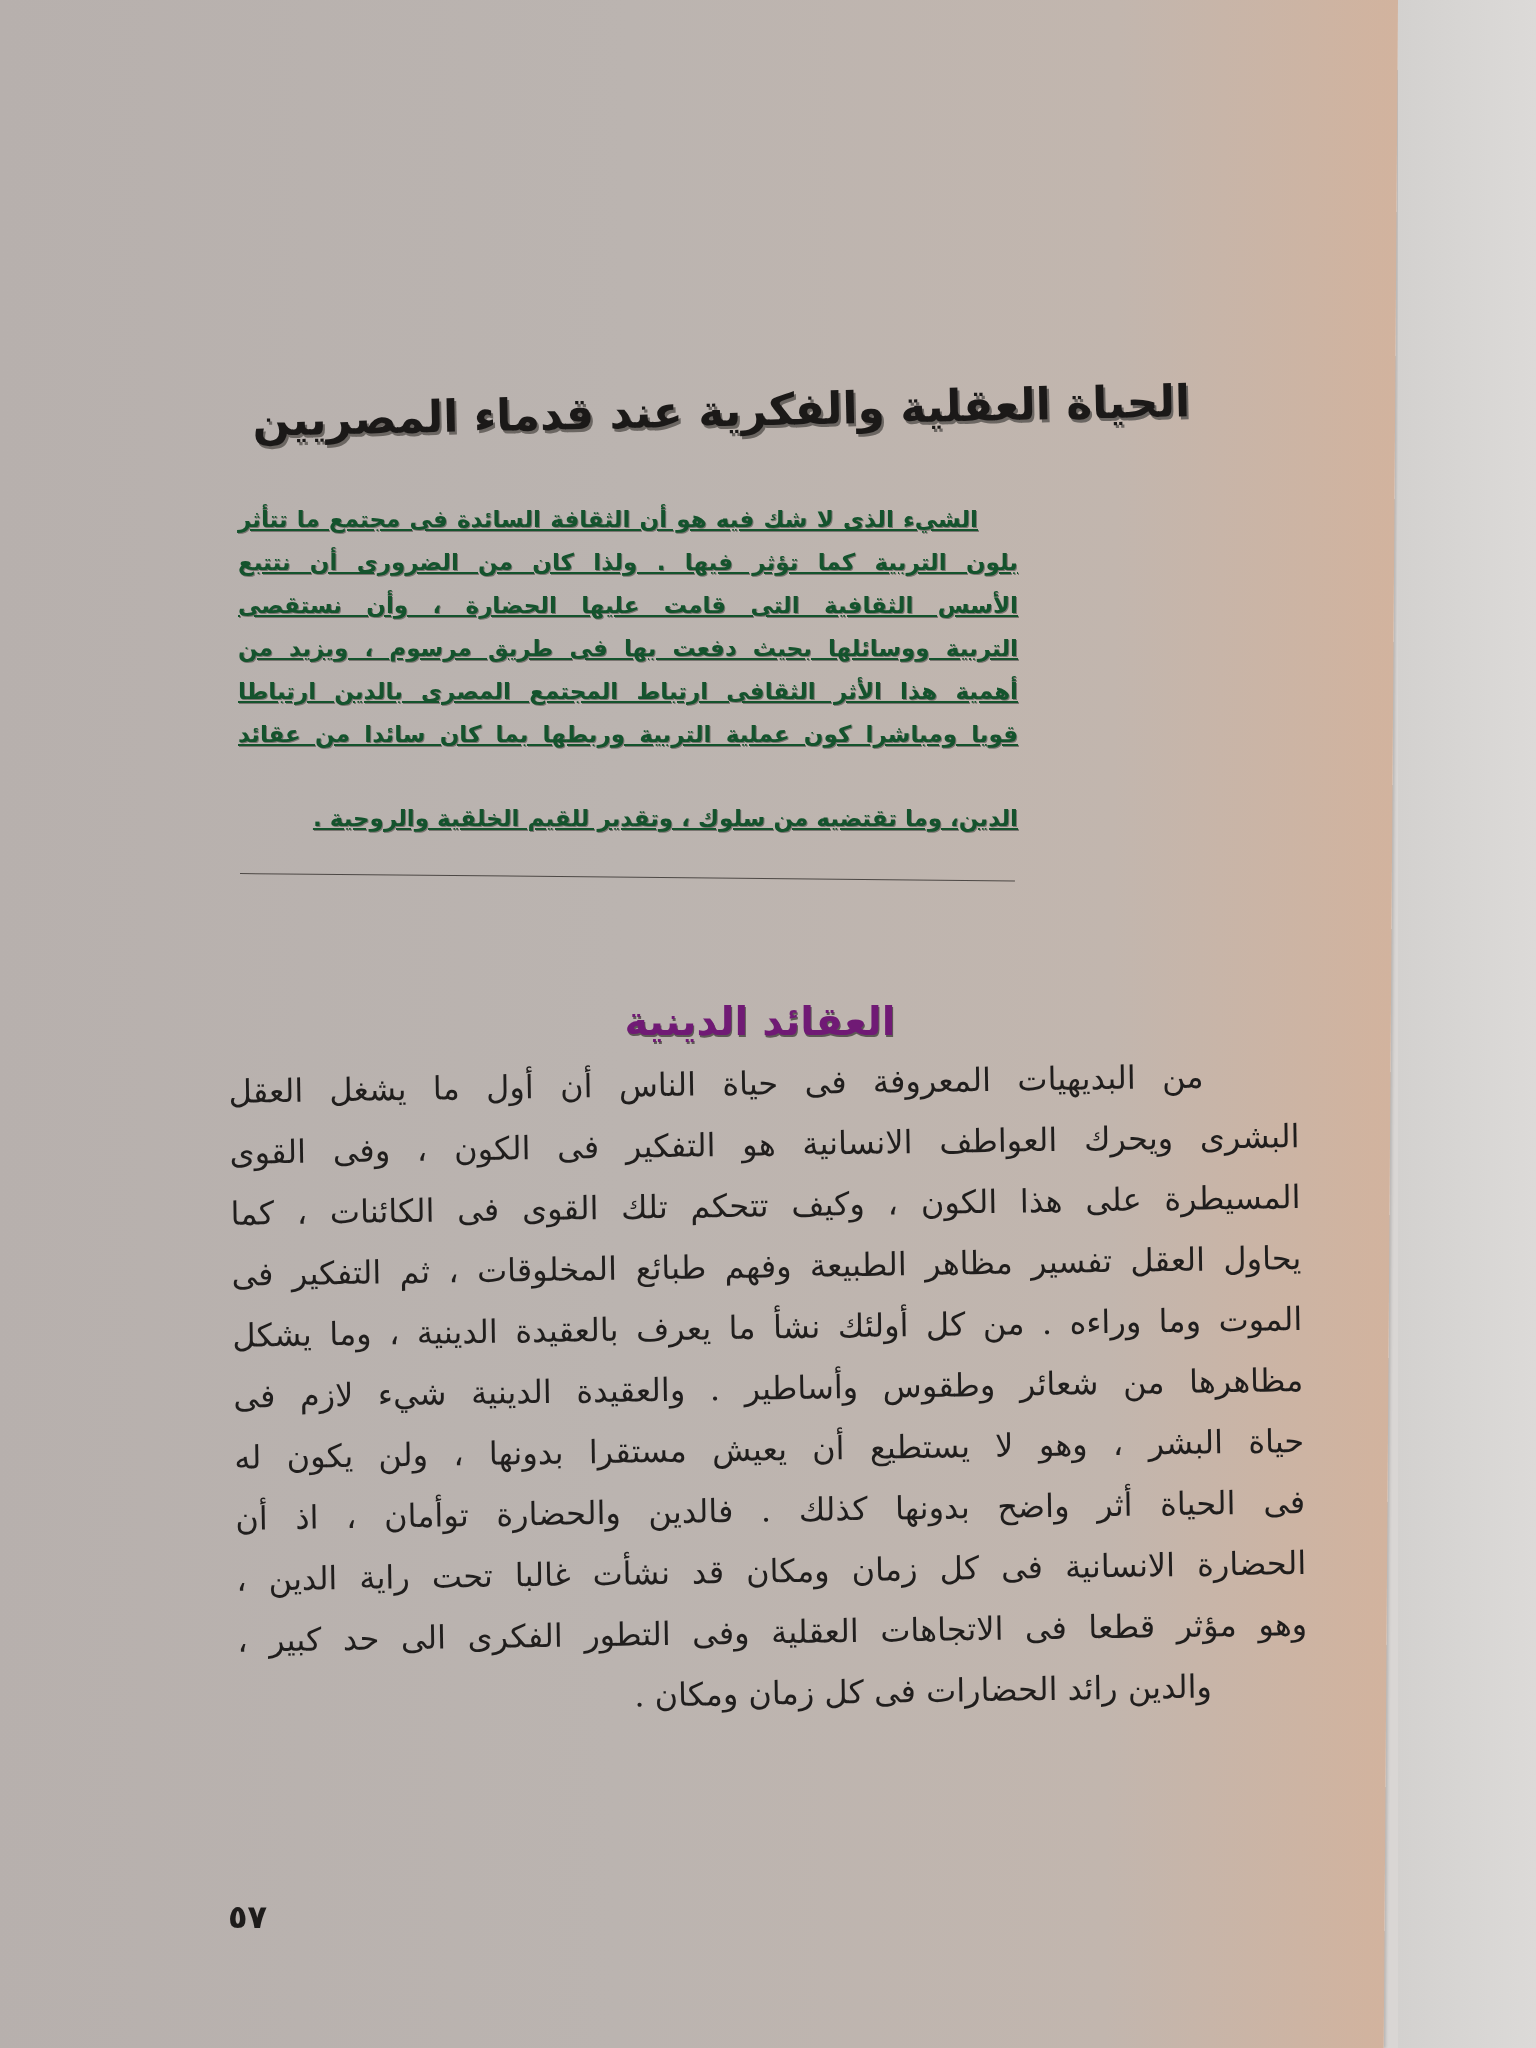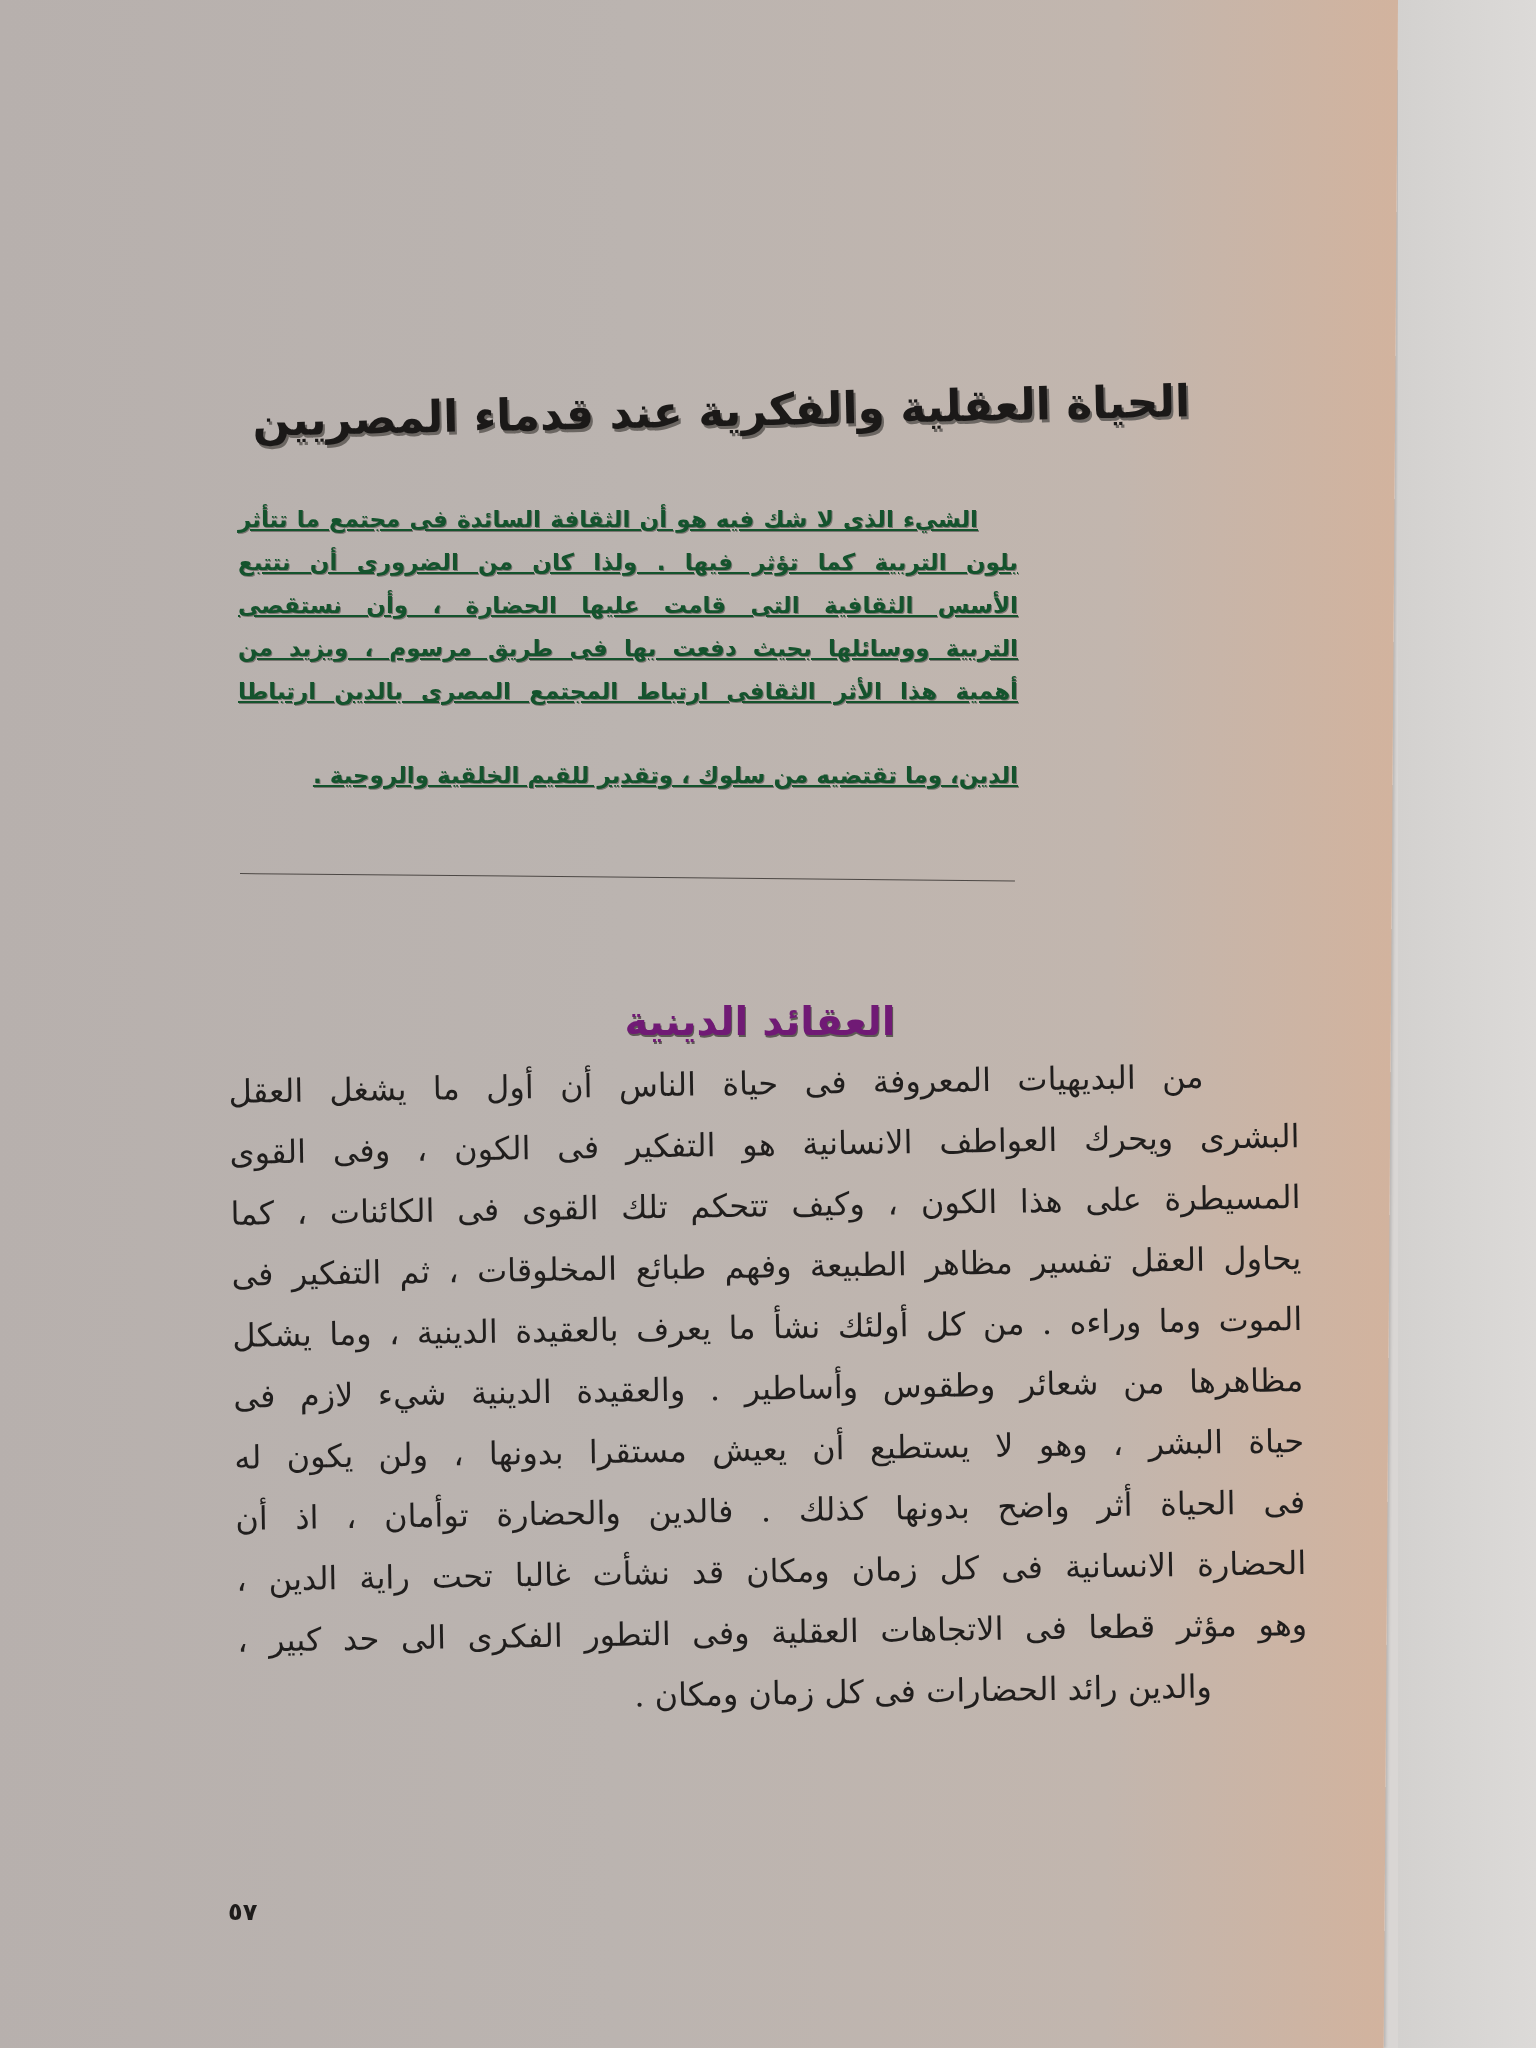--- a/index.html
+++ b/index.html
@@ -122,40 +122,41 @@
     }
     .body-line.last {
       text-align-last: center;
       padding-left: 300px;
     }
     .page-number {
       position: absolute;
       left: 228px;
       top: 1898px;
       font-family: "DejaVu Sans", sans-serif;
-      font-size: 24px;
+      font-size: 32px;
       font-weight: bold;
       color: #1e1c1b;
       direction: rtl;
     }
   </style>
 </head>
 <body>
 
 <div class="page"></div>
 <div class="margin-strip"></div>
 
 <h1 class="title">الحياة العقلية والفكرية عند قدماء المصريين</h1>
 
 <div class="intro">
   <span class="intro-line">الشيء الذى لا شك فيه هو أن الثقافة السائدة فى مجتمع ما تتأثر</span>
   <span class="intro-line">بلون التربية كما تؤثر فيها . ولذا كان من الضرورى أن نتتبع</span>
   <span class="intro-line">الأسس الثقافية التى قامت عليها الحضارة ، وأن نستقصى</span>
   <span class="intro-line">التربية ووسائلها بحيث دفعت بها فى طريق مرسوم ، ويزيد من</span>
   <span class="intro-line">أهمية هذا الأثر الثقافى ارتباط المجتمع المصرى بالدين ارتباطا</span>
+  <span class="intro-line">قويا ومباشرا كون عملية التربية وربطها بما كان سائدا من عقائد</span>
   <span class="intro-line last">الدين، وما تقتضيه من سلوك ، وتقدير للقيم الخلقية والروحية .</span>
 </div>
 
 <div class="rule"></div>
 
 <h2 class="section-heading">العقائد الدينية</h2>
 
 <div class="body">
   <span class="body-line">من البديهيات المعروفة فى حياة الناس أن أول ما يشغل العقل</span>
   <span class="body-line">البشرى ويحرك العواطف الانسانية هو التفكير فى الكون ، وفى القوى</span>

